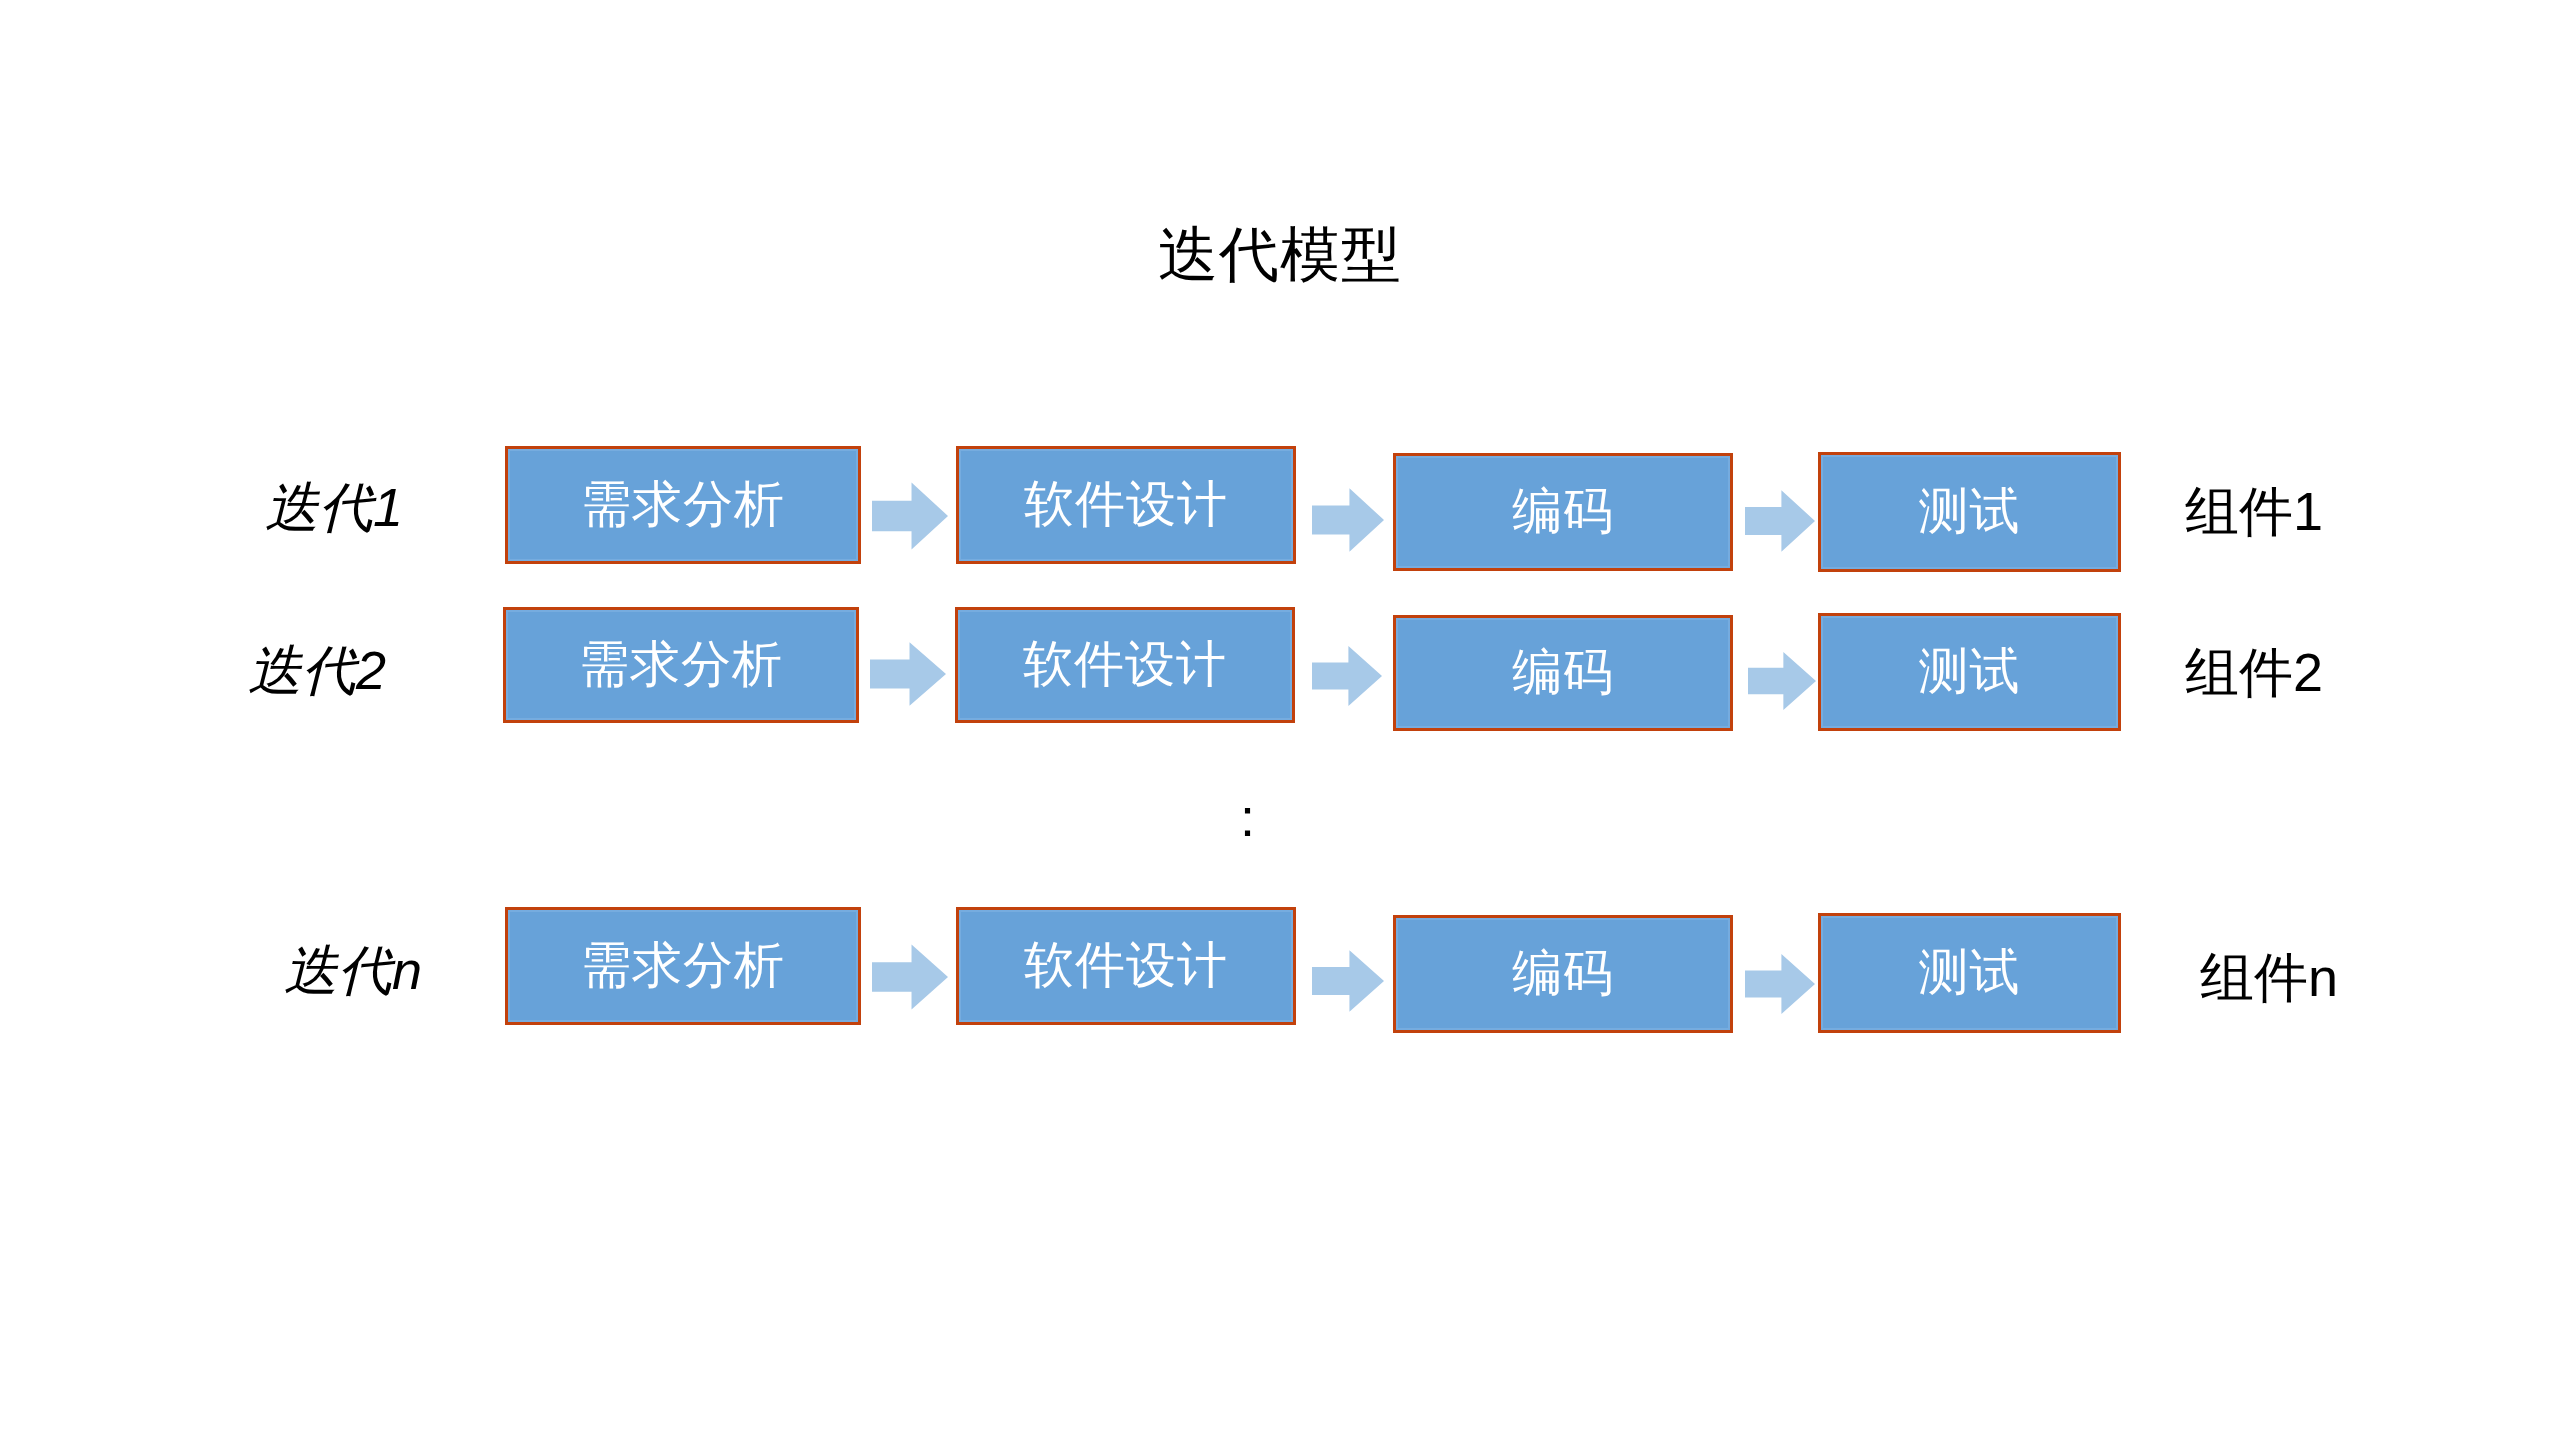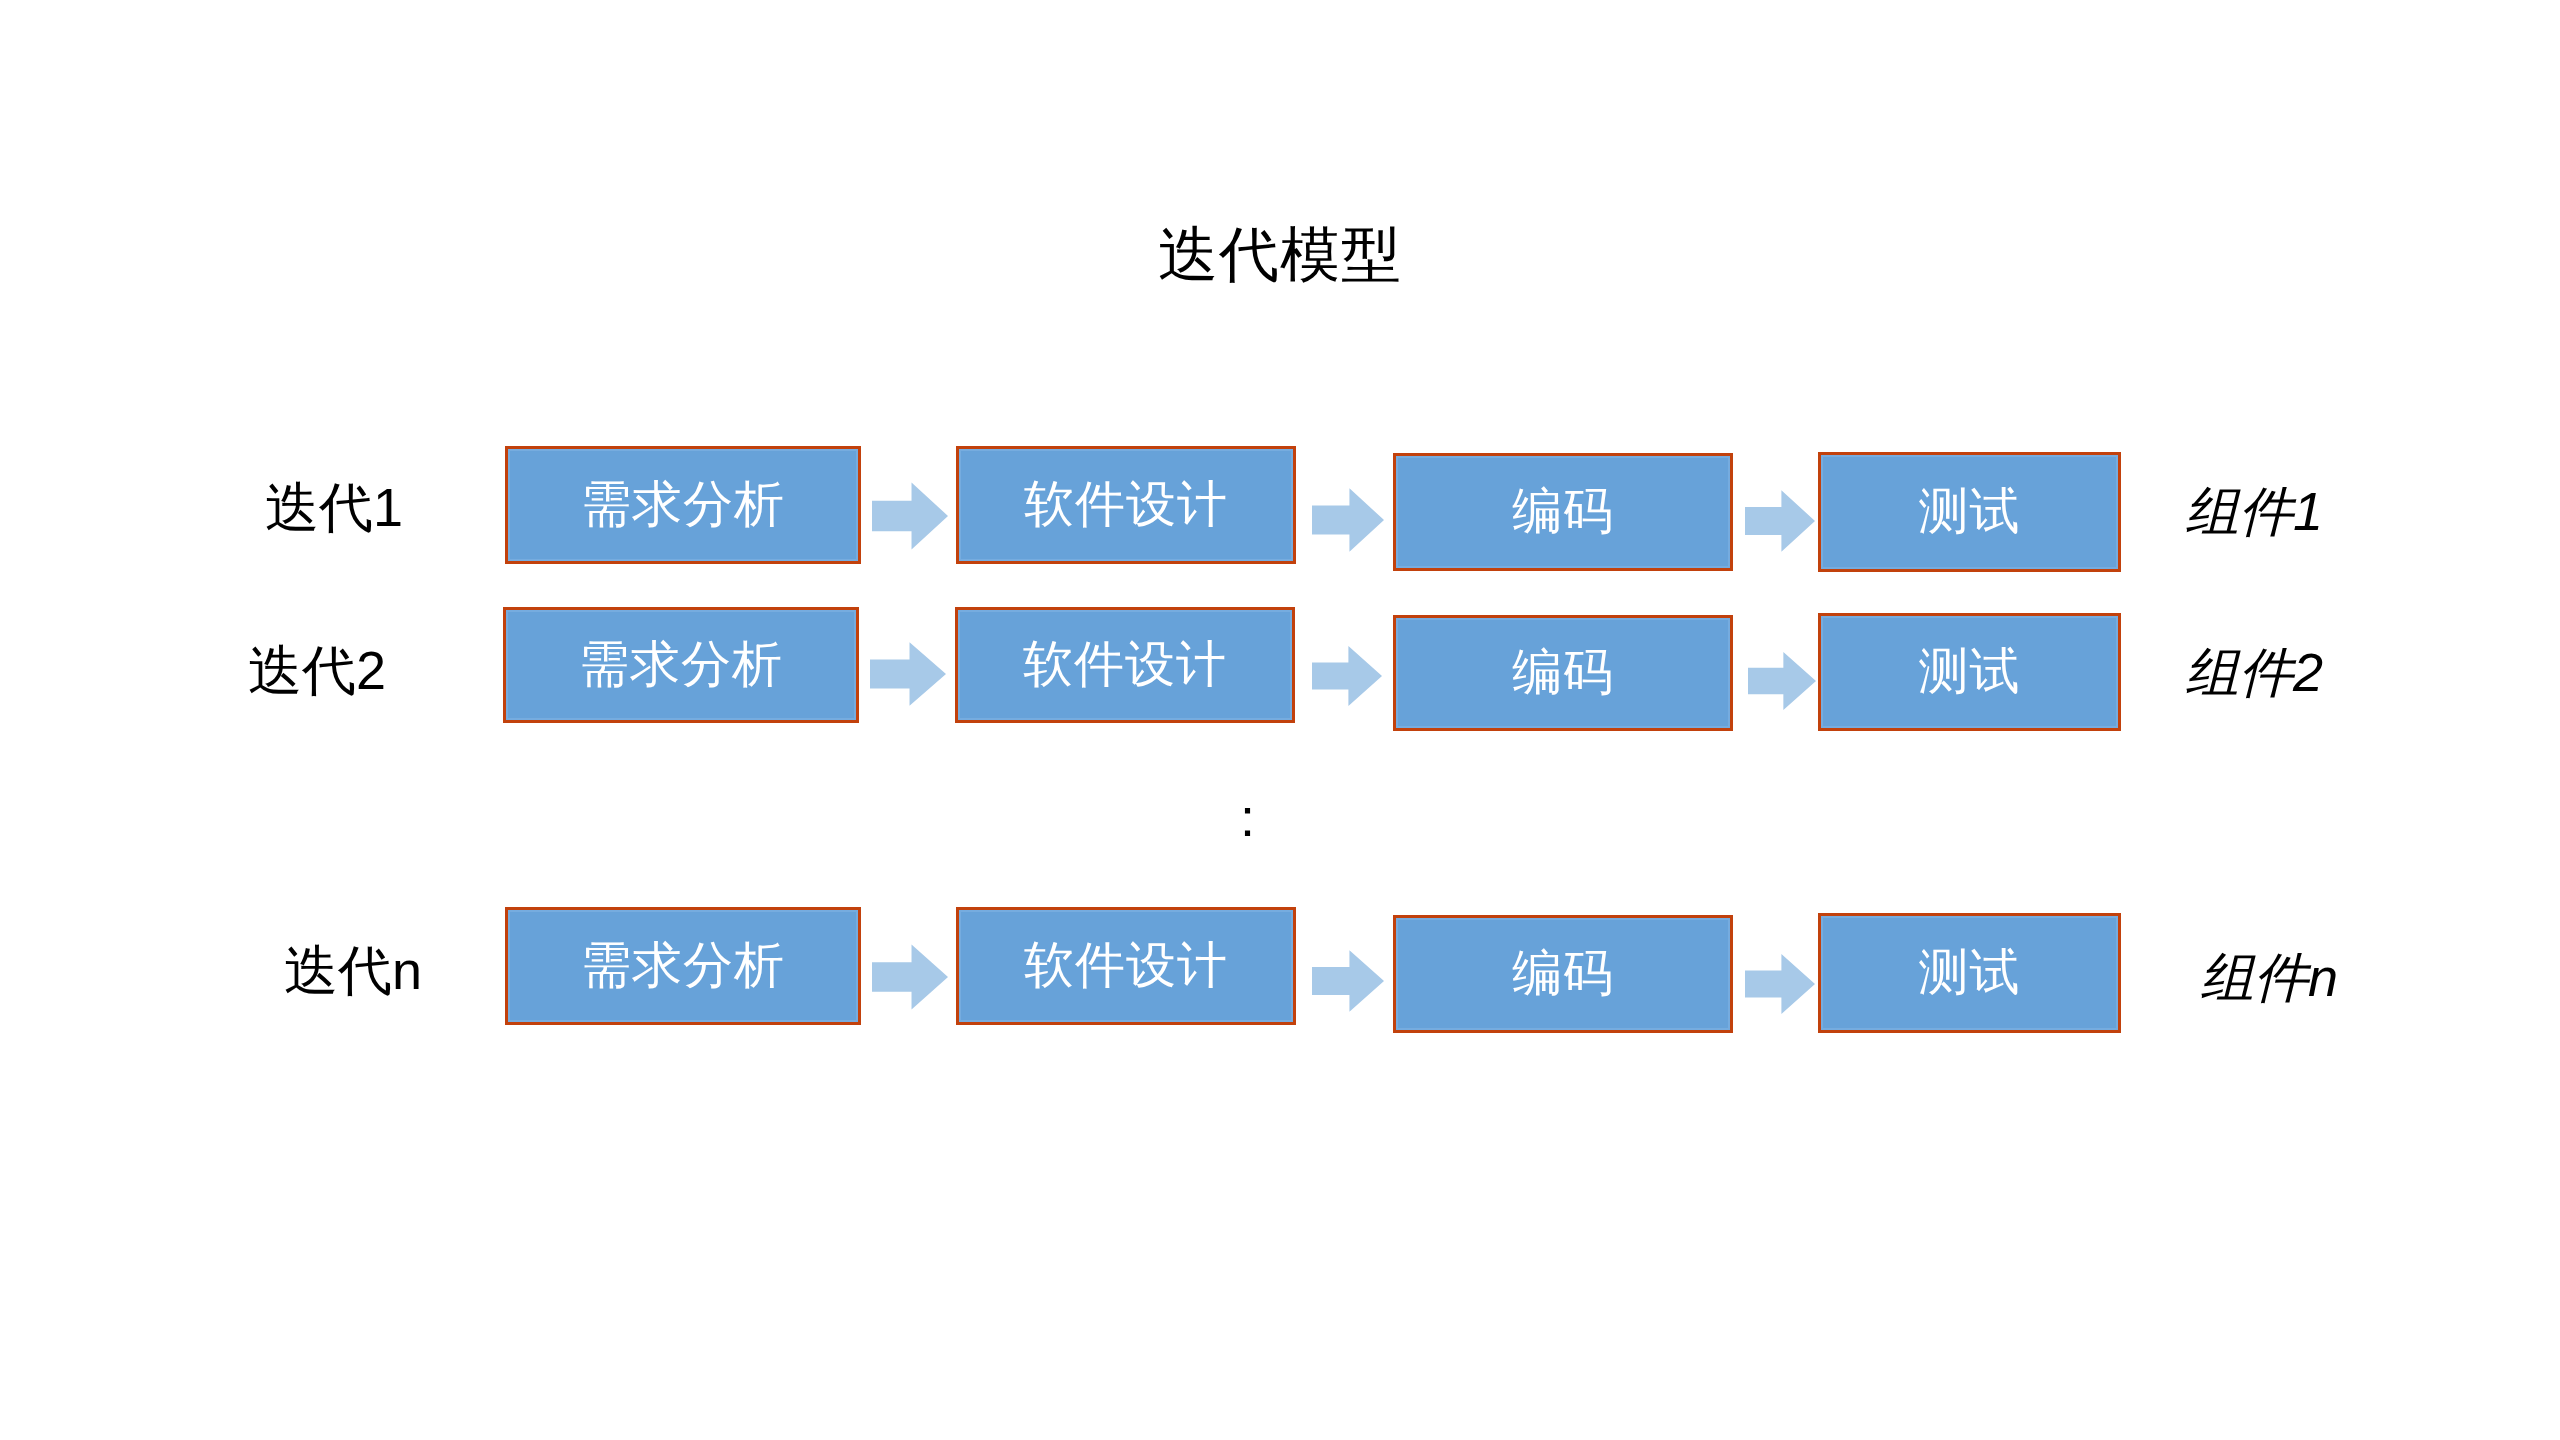--- a/index.html
+++ b/index.html
@@ -41,22 +41,22 @@
   }
 
   
   .row-label {
     position: absolute;
     font-size: 54px;
     line-height: 1;
     color: #000000;
     white-space: nowrap;
   }
-  .row-label.left  { text-align: right; }
-  .row-label.right { text-align: left; font-style: italic; }
+  .row-label.left  { text-align: right; font-style: italic; }
+  .row-label.right { text-align: left; }
 
   
   .proc-box {
     position: absolute;
     box-sizing: border-box;
     background: #67a2d9;
     border: 3px solid #c2410c;
     box-shadow: inset 0 0 0 2px #76acdf;
     display: flex;
     align-items: center;

